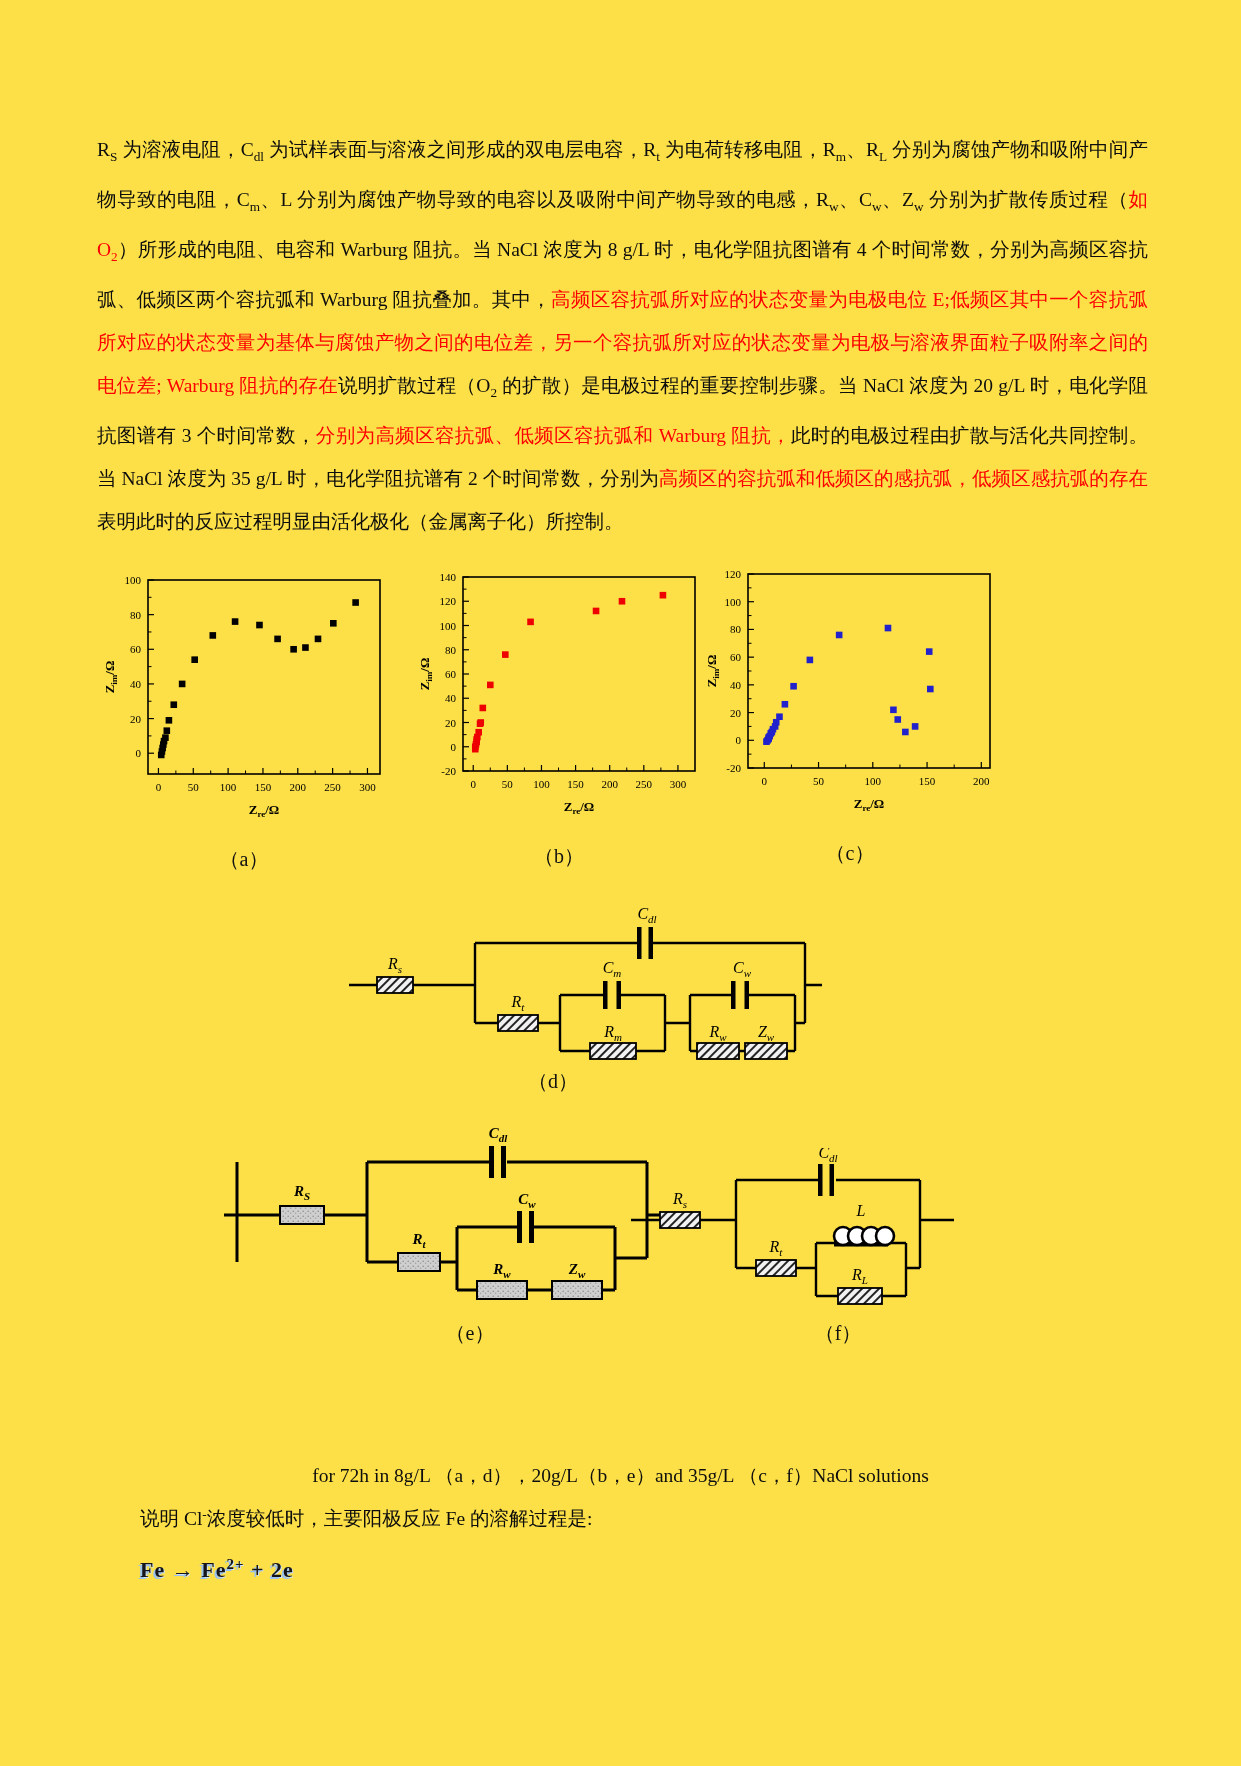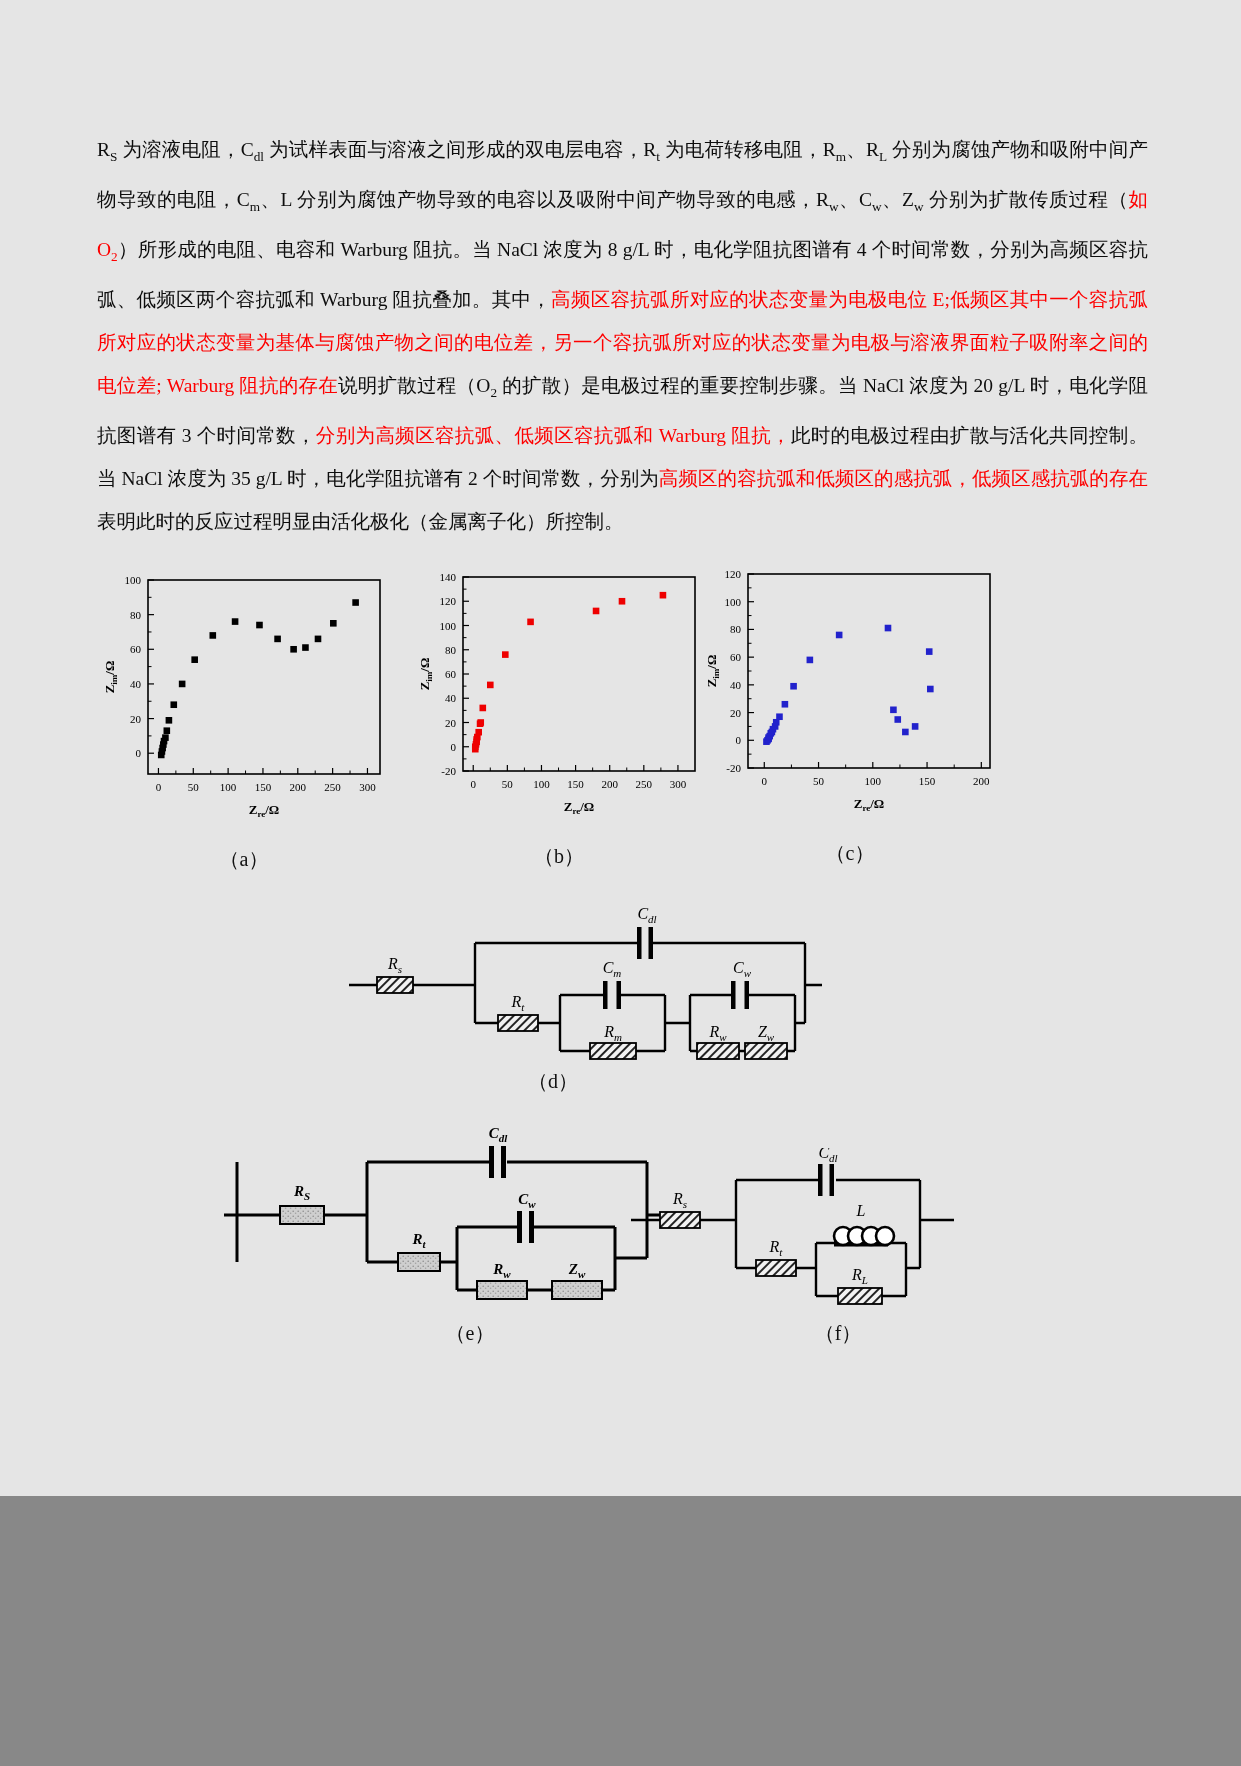--- a/index.html
+++ b/index.html
@@ -1,16 +1,16 @@
 <!DOCTYPE html>
 <html><head>
 <meta charset="utf-8">
 <style>
   html,body{margin:0;padding:0;background:#888;}
-  .page{position:relative;width:1241px;height:1496px;background:#e5e5e5;margin:0 auto;
+  .page{position:relative;width:1241px;height:1766px;background:#fde047;margin:0 auto;
         font-family:"Liberation Serif","DejaVu Serif",serif;color:#0d0d0d;overflow:hidden;}
   .para{position:absolute;left:97px;top:128px;width:1051px;font-size:19.5px;line-height:43px;
         text-align:justify;}
   .para .red,.red{color:#fe0000;}
   sub{font-size:0.68em;}
   sup{font-size:0.68em;}
   .chart-wrap{position:absolute;}
   .sub-caption{text-align:center;font-size:20px;margin-top:16px;color:#111;}
   .circuit{position:absolute;}
   .circ-caption{position:absolute;text-align:center;font-size:20px;color:#111;}
@@ -332,17 +332,18 @@
       <rect x="210" y="140" width="44" height="16"></rect>
     </g>
     <text class="clbl" x="52" y="56" text-anchor="middle"><tspan>R</tspan><tspan class="sub" dy="4">s</tspan></text>
     <text class="clbl" x="200" y="10" text-anchor="middle"><tspan>C</tspan><tspan class="sub" dy="4">dl</tspan></text>
     <text class="clbl" x="148" y="104" text-anchor="middle"><tspan>R</tspan><tspan class="sub" dy="4">t</tspan></text>
     <text class="clbl" x="233" y="68" text-anchor="middle"><tspan>L</tspan><tspan class="sub" dy="4"></tspan></text>
     <text class="clbl" x="232" y="132" text-anchor="middle"><tspan>R</tspan><tspan class="sub" dy="4">L</tspan></text>
   </svg>
   <div class="circ-caption" style="left:618px;top:1320px;width:440px;">（f）</div>
 
+  <div class="cap-line" style="top:1462px;">for 72h in 8g/L （a，d），20g/L（b，e）and 35g/L （c，f）NaCl solutions</div>
 
   <div class="note-line"><span>说明 Cl</span><sup>-</sup><span>浓度较低时，主要阳极反应 Fe 的溶解过程是:</span></div>
   <div class="formula"><span>Fe → Fe</span><sup>2+</sup><span> + 2e</span></div>
 
 </div>
 
 </body></html>

